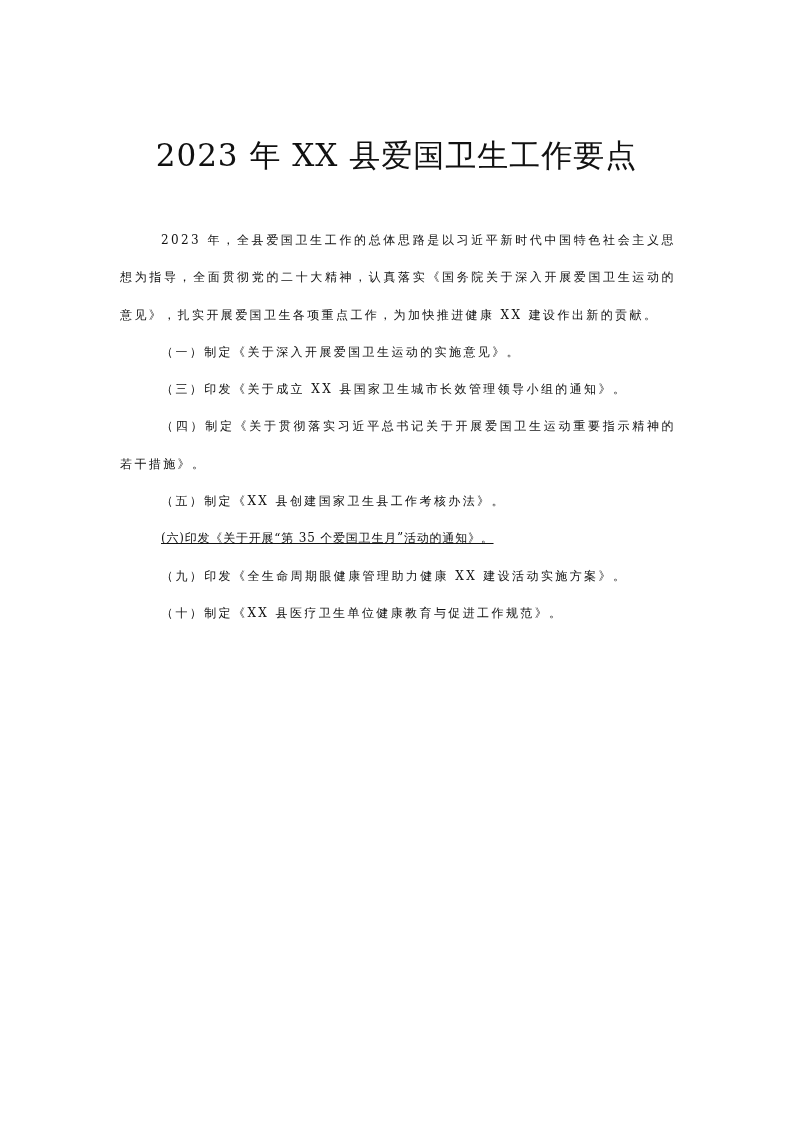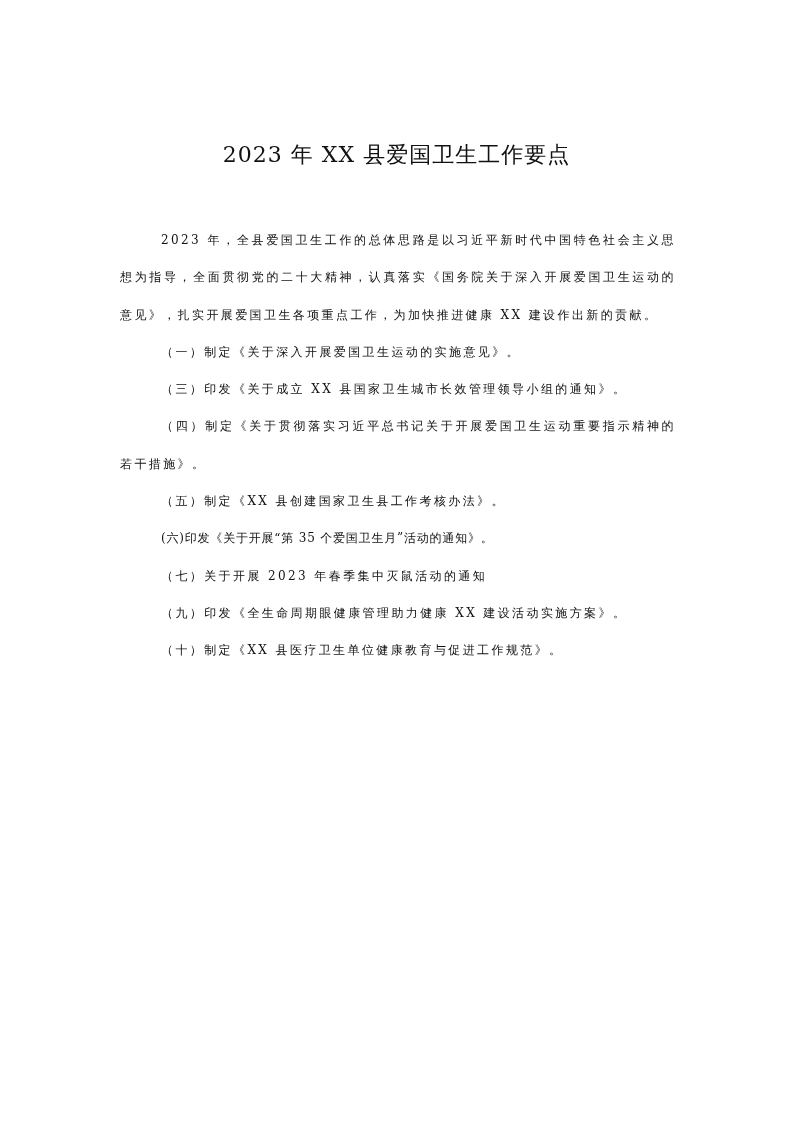--- a/index.html
+++ b/index.html
@@ -1,42 +1,41 @@
 <!DOCTYPE html>
 <html><head>
   <meta charset="utf-8">
   <style>
     html, body { margin: 0; padding: 0; background: #ffffff; }
     body { width: 793px; height: 1122px; position: relative; overflow: hidden; }
     .page { position: absolute; left: 0; top: 0; width: 793px; height: 1122px; background: #ffffff; }
     .title {
       position: absolute; left: 0; top: 135px; width: 793px; text-align: center;
-      font-family: "DejaVu Serif", "Liberation Serif", serif; font-size: 22px;
+      font-family: "DejaVu Serif", "Liberation Serif", serif; font-size: 31px;
       color: #111; letter-spacing: 1px; line-height: 40px;
     }
     .body {
       position: absolute; left: 120px; top: 222px; width: 556px;
       font-family: "DejaVu Serif", "Liberation Serif", serif; font-size: 12px;
       color: #111; line-height: 37.3px; text-align: justify; letter-spacing: 2.4px;
     }
     .p { margin: 0; text-indent: 41px; }
     .h1 { margin: 0; text-indent: 41px; font-family: "DejaVu Sans", "Liberation Sans", sans-serif; font-weight: bold; letter-spacing: 0.5px; }
     .item { margin: 0; text-indent: 41px; }
     .item.tight { letter-spacing: 0.8px; }
-    .item.nowrap { white-space: nowrap; }
+    .item.nowrap { white-space: nowrap; text-decoration: underline; }
   </style>
 </head>
 <body>
 
 <div class="page">
   <div class="title">2023 年 XX 县爱国卫生工作要点</div>
   <div class="body">
     <p class="p">2023 年，全县爱国卫生工作的总体思路是以习近平新时代中国特色社会主义思想为指导，全面贯彻党的二十大精神，认真落实《国务院关于深入开展爱国卫生运动的意见》，扎实开展爱国卫生各项重点工作，为加快推进健康 XX 建设作出新的贡献。</p>
     <p class="item">（一）制定《关于深入开展爱国卫生运动的实施意见》。</p>
     <p class="item">（三）印发《关于成立 XX 县国家卫生城市长效管理领导小组的通知》。</p>
     <p class="item">（四）制定《关于贯彻落实习近平总书记关于开展爱国卫生运动重要指示精神的若干措施》。</p>
     <p class="item">（五）制定《XX 县创建国家卫生县工作考核办法》。</p>
     <p class="item tight nowrap">(六)印发《关于开展“第 35 个爱国卫生月”活动的通知》。</p>
-    <p class="item">（七）关于开展 2023 年春季集中灭鼠活动的通知</p>
     <p class="item">（九）印发《全生命周期眼健康管理助力健康 XX 建设活动实施方案》。</p>
     <p class="item">（十）制定《XX 县医疗卫生单位健康教育与促进工作规范》。</p>
   </div>
 </div>
 
 </body></html>

